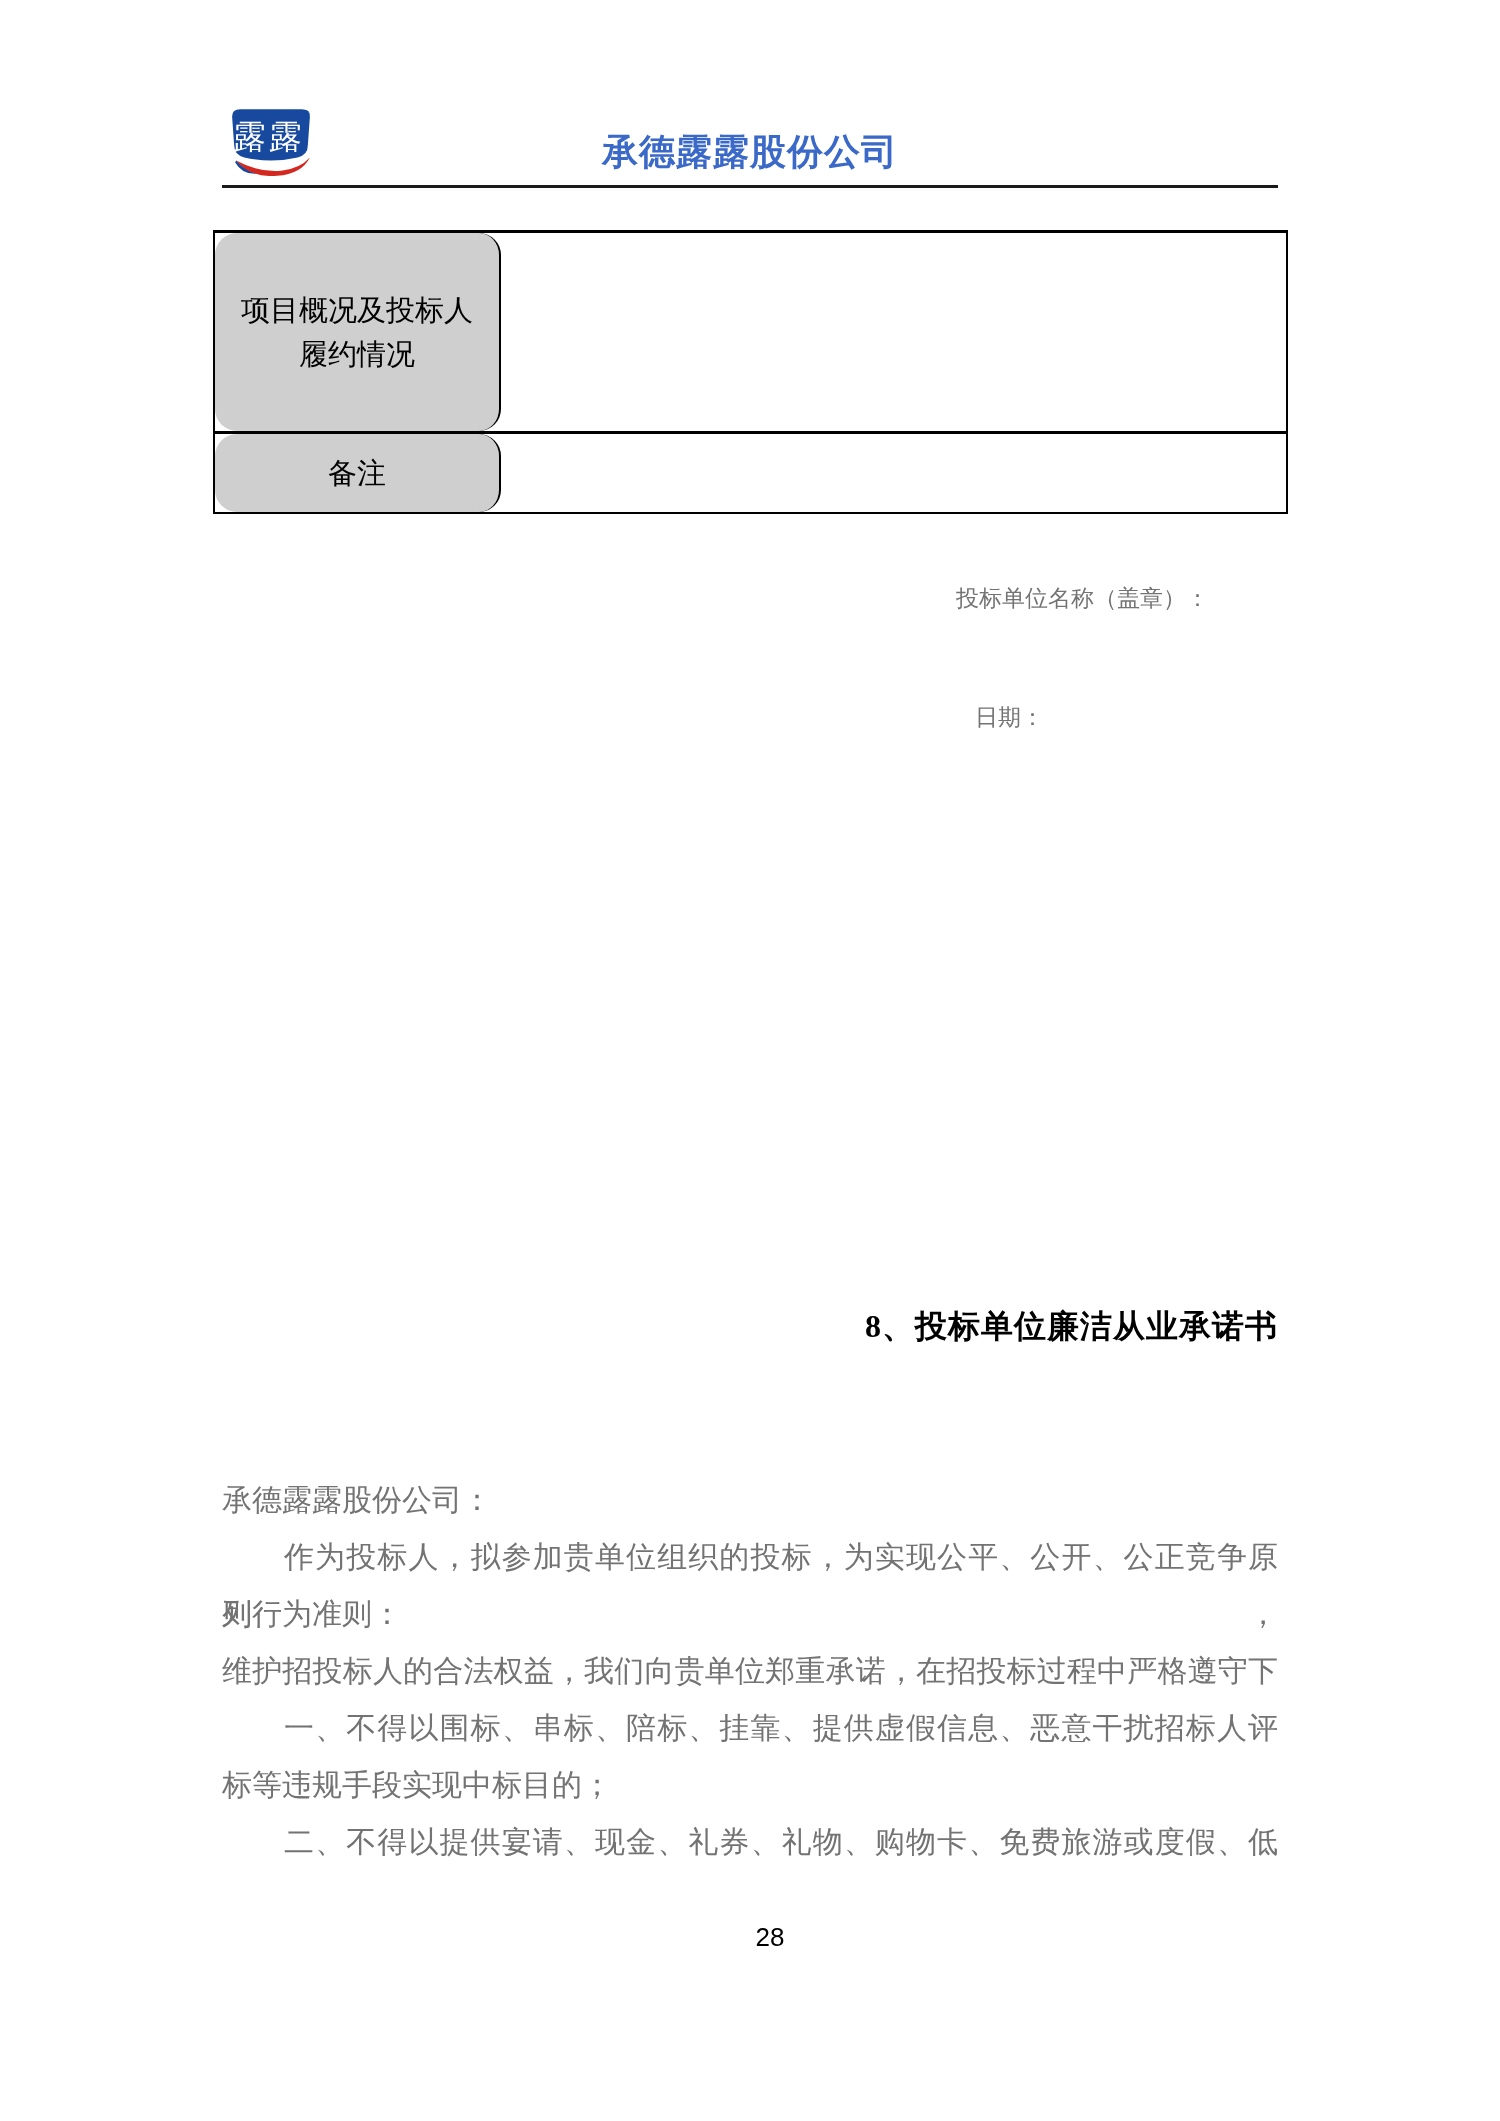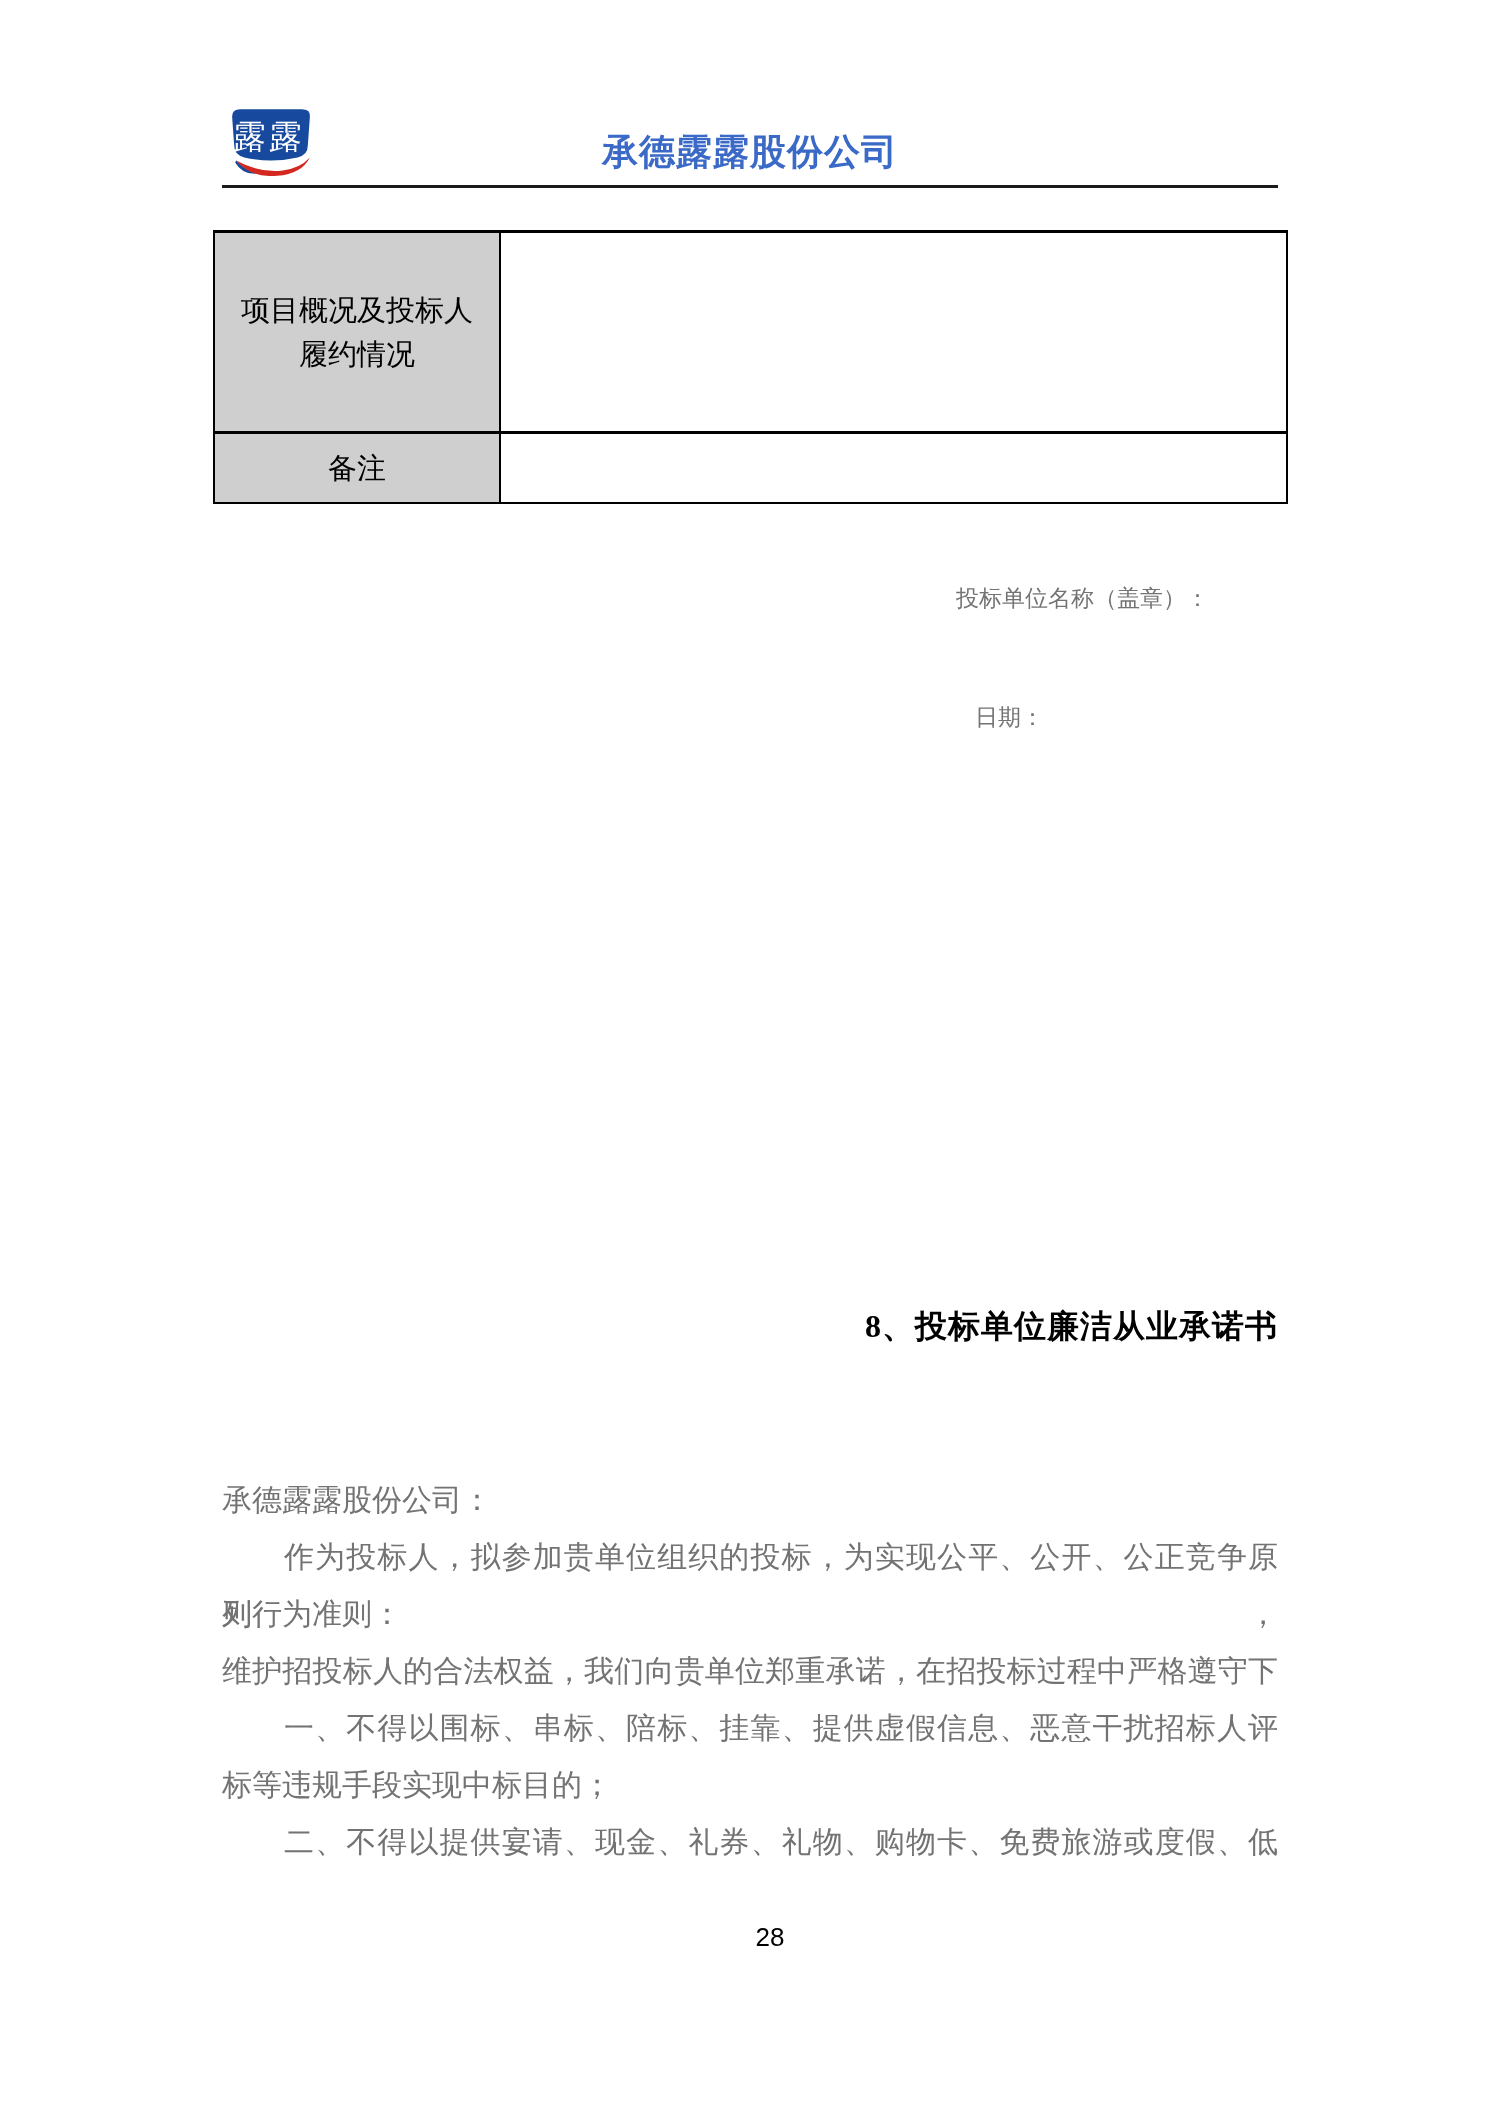--- a/index.html
+++ b/index.html
@@ -43,33 +43,34 @@
   
   .info-table {
     position: absolute;
     left: 213px; top: 230px;
     width: 1075px;
     border: 2px solid #000;
     border-top-width: 3px;
   }
   .tr { display: flex; }
   .tr-1 { height: 201px; border-bottom: 3px solid #000; }
-  .tr-2 { height: 68px; }
+  .tr-2 { height: 78px; }
   .td-label {
     width: 286px;
     background: #cfcfcf;
     border-right: 2px solid #000;
     display: flex;
     flex-direction: column;
     justify-content: center;
     align-items: center;
     font-size: 29px;
     line-height: 44px;
     color: #000;
     text-align: center;
+    border-radius: 22px;
   }
   .td-value { flex: 1; background: #ffffff; }
 
   
   .sig-unit, .sig-date {
     position: absolute;
     font-family: "Liberation Sans", "DejaVu Sans", sans-serif;
     font-size: 23px;
     line-height: 36px;
     color: #737373;

